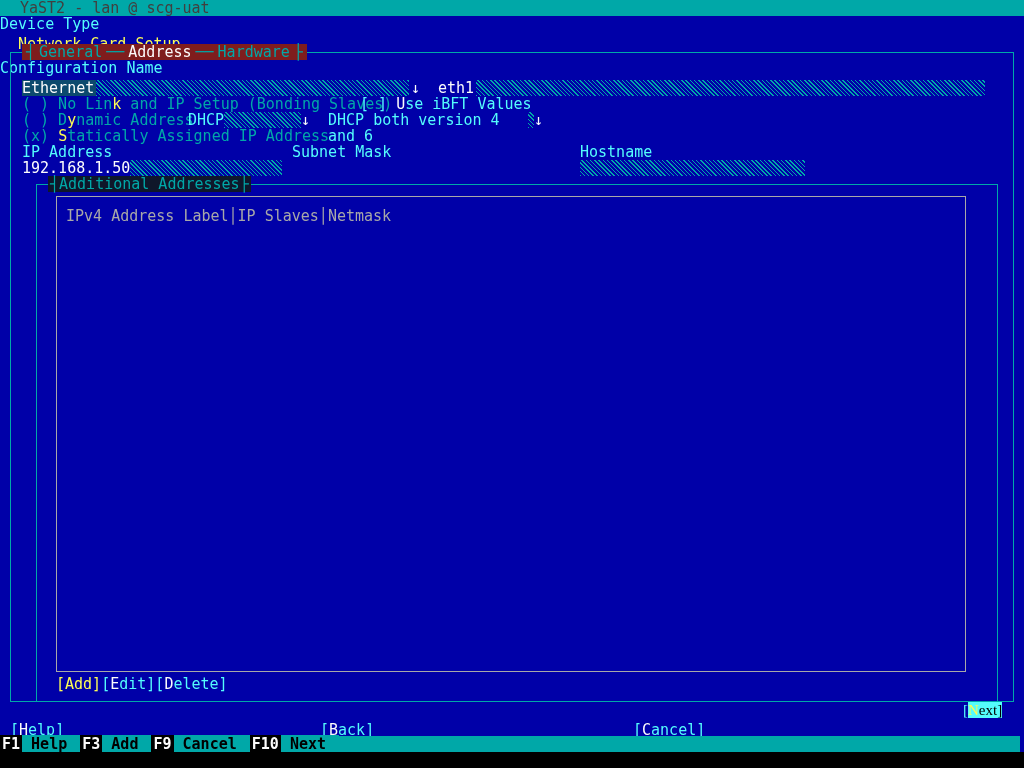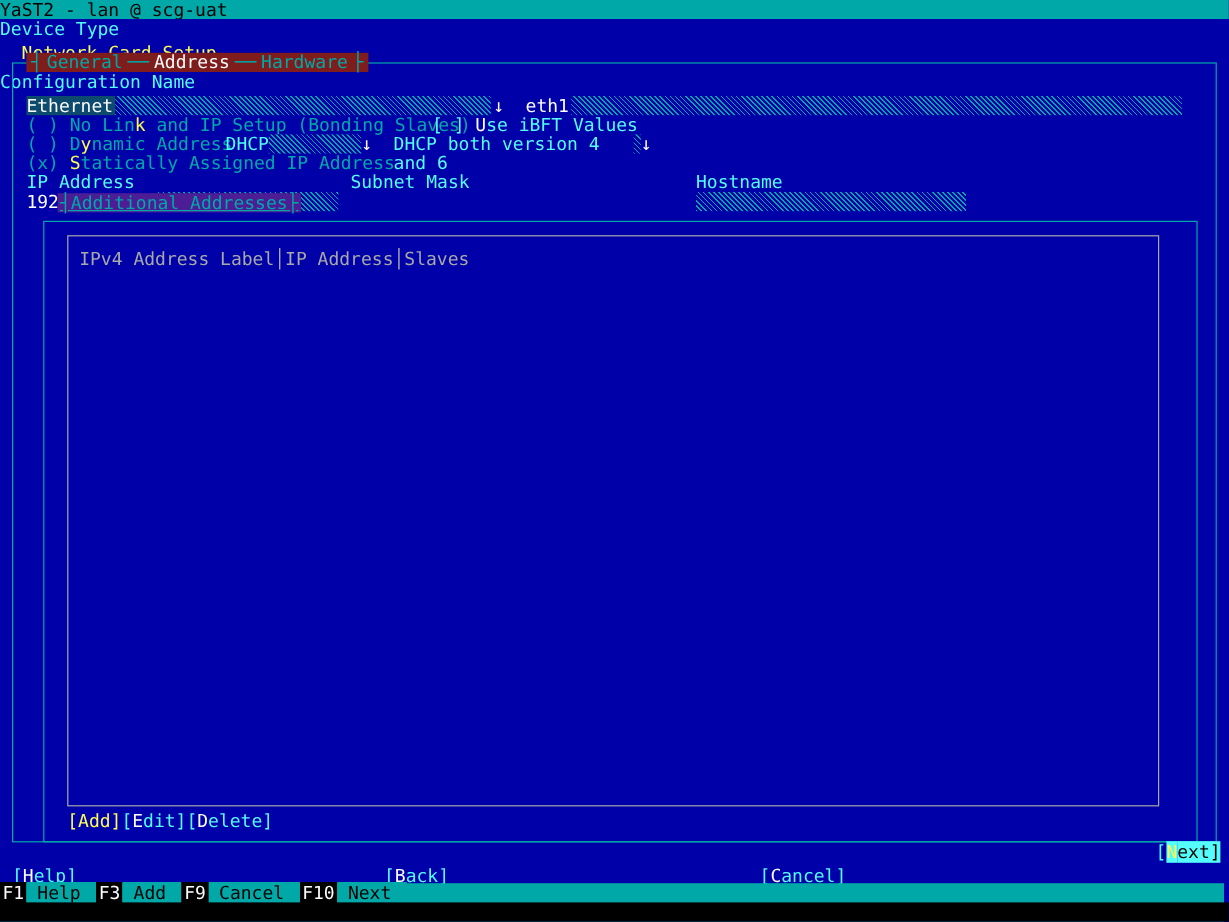--- a/index.html
+++ b/index.html
@@ -21,21 +21,21 @@
     background-image:
       repeating-linear-gradient(45deg,
         #00a8a8 0 1px, transparent 1px 3px);
   }
 
   
   #titlebar {
     position: absolute; left:0; top:0; width:1024px; height:16px;
     background:#00a8a8;
   }
-  #titlebar span { color:#000000; padding-left:0; }
+  #titlebar span { color:#404040; padding-left:20px; }
 
   
   #screen { position:absolute; left:0; top:16px; width:1024px; height:720px; }
 
   
   #outer {
     position:absolute; left:10px; top:36px; width:1004px; height:650px;
     border:1px solid #00a8a8;
   }
   #outer-legend {
@@ -99,46 +99,46 @@
   #fldIP   { left:22px;  top:144px; width:260px; }
   #fldMask { left:292px; top:144px; width:278px; }
   #fldHost { left:580px; top:144px; width:225px; }
 
   
   #inner {
     position:absolute; left:36px; top:168px; width:962px; height:518px;
     border:1px solid #00a8a8;
   }
   #inner-legend{
-    position:absolute; left:48px; top:145px; background:#4c1d95; padding:0 2px;
+    position:absolute; left:48px; top:160px; background:#0f172a; padding:0 2px;
     color:#00a8a8;
-    text-decoration:underline;
   }
   
   #listbox{
     position:absolute; left:56px; top:180px; width:910px; height:476px;
     border:1px solid #a8a8a8;
   }
   #listheader{
     position:absolute; left:66px; top:192px; color:#a8a8a8;
   }
 
   
   #rowAED{ position:absolute; left:56px; top:660px; }
   #btnHelp  { position:absolute; left:10px;  top:706px;}
   #btnBack  { position:absolute; left:320px; top:706px;}
   #btnCancel{ position:absolute; left:633px; top:706px;text-align:right;}
-  #btnNext  { position:absolute; left:963px; top:686px;}
+  #btnNext  { position:absolute; left:963px; top:686px;font-family:Liberation Serif, serif;}
   #btnNext .body{ background:#54fcfc; color:#000; }
   #btnNext .hot { background:#54fcfc; color:#fcfc54;}
 
   
   #fkbar{
     position:absolute; left:0; top:736px; width:1020px; height:32px;
     background:#00a8a8;
+    font-weight:bold;
   }
   #fkrow{ position:absolute; left:0; top:0; height:16px; white-space:pre;}
   #fkrow .key  { color:#fcfcfc; background:#000; padding:0 2px;}
   #fkrow .name { color:#000; background:#00a8a8; padding-right:4px;}
   #fkrest{ position:absolute; left:0; top:16px; width:1024px; height:16px; background:#000;}
 
   .hotwhite{ color:#fcfcfc; }
 </style>
 </head>
 <body>
@@ -196,21 +196,21 @@
     <span class="fill bg-tealpat"></span>
   </div>
   <div id="fldHost" class="txtfield">
     <span class="val"></span>
     <span class="fill bg-tealpat"></span>
   </div>
 
   <div id="inner"></div>
   <div id="inner-legend">┤<span>Additional Addresses</span>├</div>
   <div id="listbox"></div>
-  <div id="listheader">IPv4 Address Label│IP Address│Slaves</div>
+  <div id="listheader">IPv4 Address Label│IP Slaves│Netmask</div>
 
   <div id="rowAED">
     <span class="yellow"><span>[</span><span>A</span><span>dd]</span></span><span class="bcyan"><span>[</span><span class="hotwhite">E</span><span>dit]</span></span><span class="bcyan"><span>[</span><span class="hotwhite">D</span><span>elete]</span></span>
   </div>
 
   <span id="btnHelp" class="bcyan"><span>[</span><span class="hotwhite">H</span><span>elp]</span></span>
   <span id="btnBack" class="bcyan"><span>[</span><span class="hotwhite">B</span><span>ack]</span></span>
   <span id="btnCancel" class="bcyan"><span>[</span><span class="hotwhite">C</span><span>ancel]</span></span>
   <span id="btnNext"><span class="bcyan">[</span><span class="hot">N</span><span class="body">ext]</span></span>
 </div>

